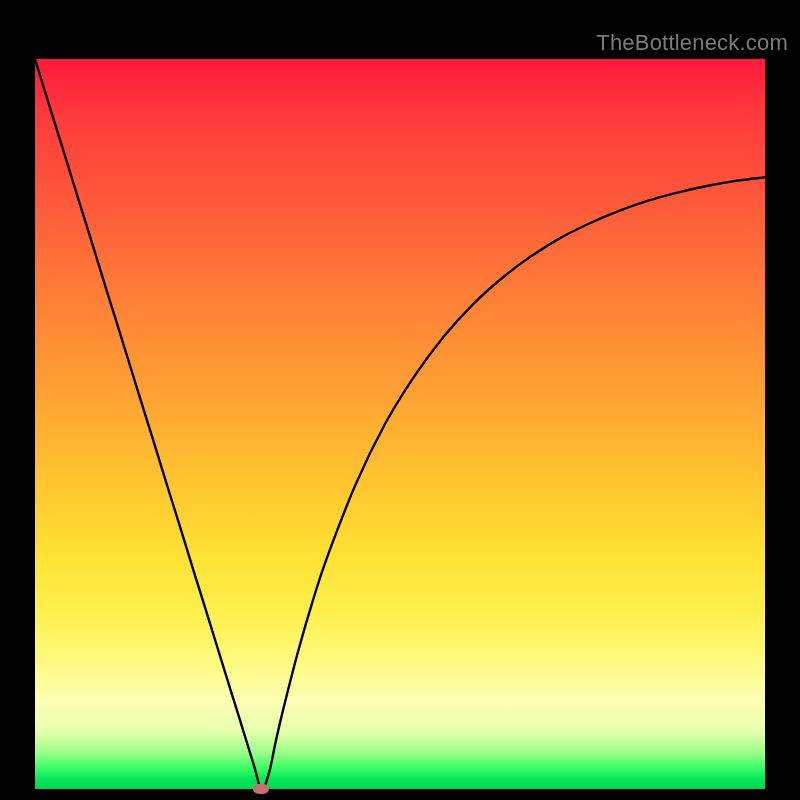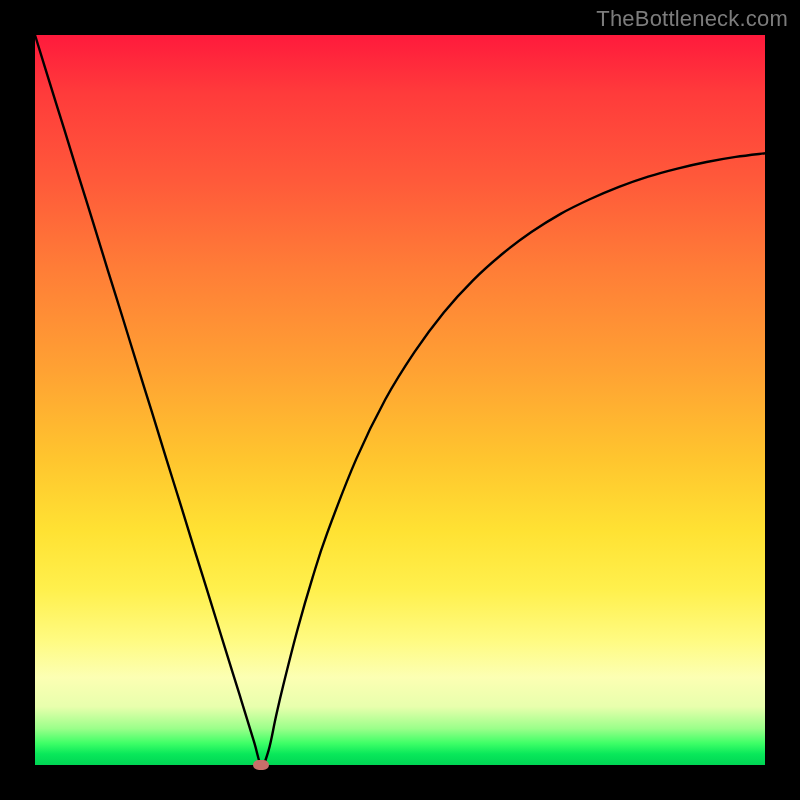--- a/index.html
+++ b/index.html
@@ -9,20 +9,21 @@
     height: 800px;
     overflow: hidden;
     background: #000;
     font-family: Arial, Helvetica, sans-serif;
   }
   .frame {
     position: relative;
     width: 800px;
     height: 603px;
     background: #000;
+    margin-top: 24px;
   }
   .plot-area {
     position: absolute;
     left: 35px;
     top: 35px;
     width: 730px;
     height: 730px;
     
     background: linear-gradient(to bottom,
       #ff1a3c 0%,

